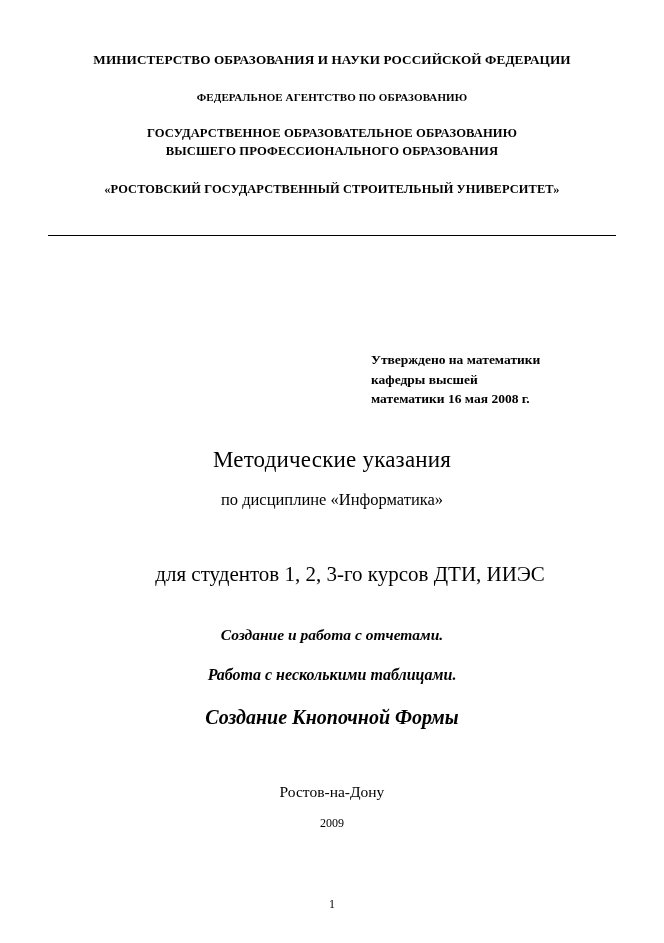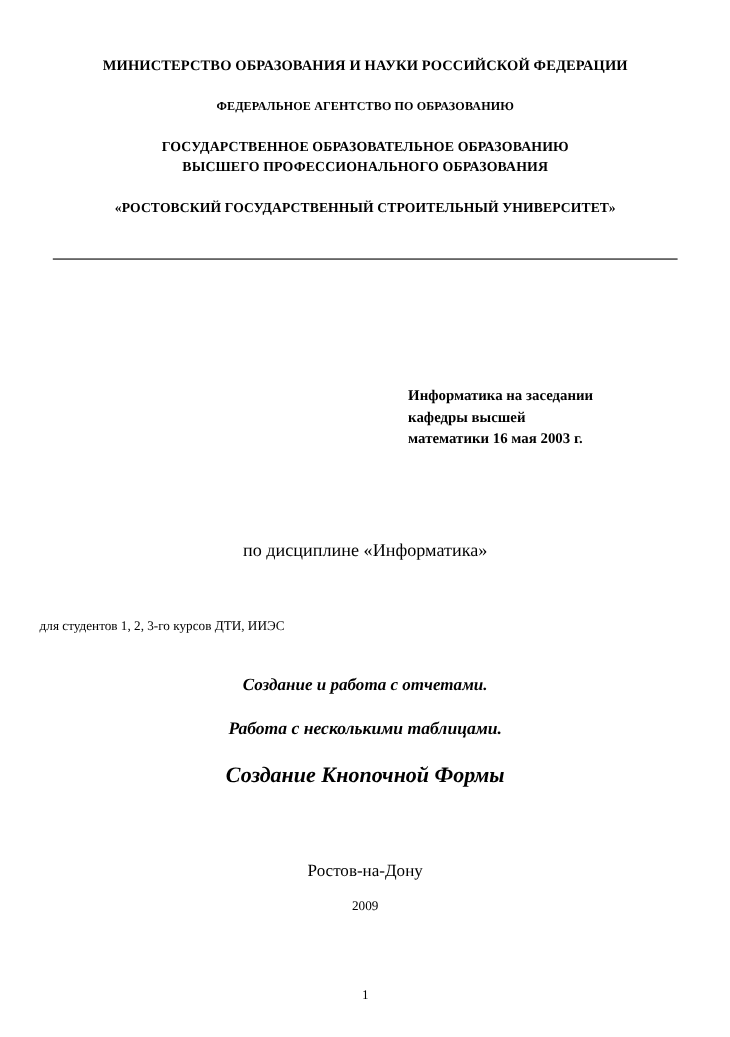--- a/index.html
+++ b/index.html
@@ -78,27 +78,28 @@
     left: 0;
     right: 0;
     text-align: center;
     font-size: 21px;
   }
   .subtitle-3 {
     position: absolute;
     top: 510px;
     left: 0;
     right: 0;
-    font-size: 12px;
+    text-align: center;
+    font-size: 21px;
     padding-left: 36px;
   }
 
   .topics {
     position: absolute;
-    top: 563px;
+    top: 575px;
     left: 0;
     right: 0;
     text-align: center;
   }
   .topic {
     font-weight: bold;
     font-style: italic;
     font-size: 15.5px;
     line-height: 1.0;
   }
@@ -140,25 +141,26 @@
     <div class="header-line l1">МИНИСТЕРСТВО ОБРАЗОВАНИЯ И НАУКИ РОССИЙСКОЙ ФЕДЕРАЦИИ</div>
     <div class="header-line l2">ФЕДЕРАЛЬНОЕ АГЕНТСТВО ПО ОБРАЗОВАНИЮ</div>
     <div class="header-line l3">ГОСУДАРСТВЕННОЕ ОБРАЗОВАТЕЛЬНОЕ ОБРАЗОВАНИЮ</div>
     <div class="header-line l4">ВЫСШЕГО ПРОФЕССИОНАЛЬНОГО ОБРАЗОВАНИЯ</div>
     <div class="header-line l5">«РОСТОВСКИЙ ГОСУДАРСТВЕННЫЙ СТРОИТЕЛЬНЫЙ УНИВЕРСИТЕТ»</div>
   </div>
 
   <hr class="rule">
 
   <div class="approval">
-    <div>Информатика на заседании</div>
+    <div>Утверждено на математики</div>
     <div>кафедры высшей</div>
-    <div>математики  16 мая 2003 г.</div>
+    <div>математики  16 мая 2008 г.</div>
   </div>
 
+  <div class="main-title">Методические указания</div>
   <div class="subtitle-1">по дисциплине «Информатика»</div>
   <div class="subtitle-3">для студентов 1, 2, 3-го курсов ДТИ, ИИЭС</div>
 
   <div class="topics">
     <div class="topic t1">Создание и работа с отчетами.</div>
     <div class="topic t2">Работа с несколькими таблицами.</div>
     <div class="topic t3">Создание Кнопочной Формы</div>
   </div>
 
   <div class="city">Ростов-на-Дону</div>

